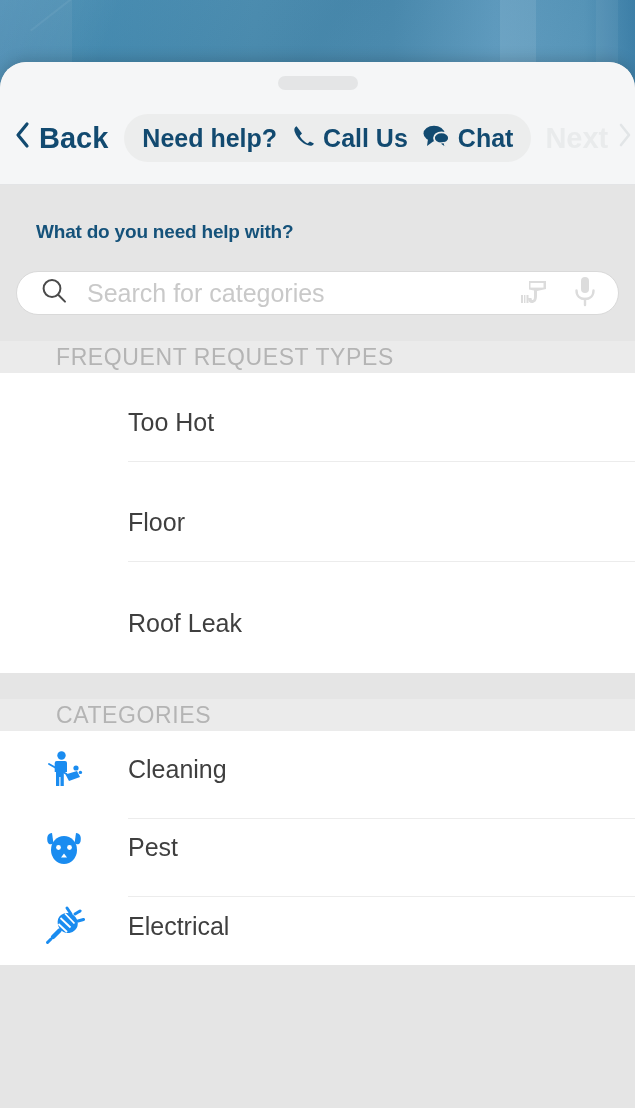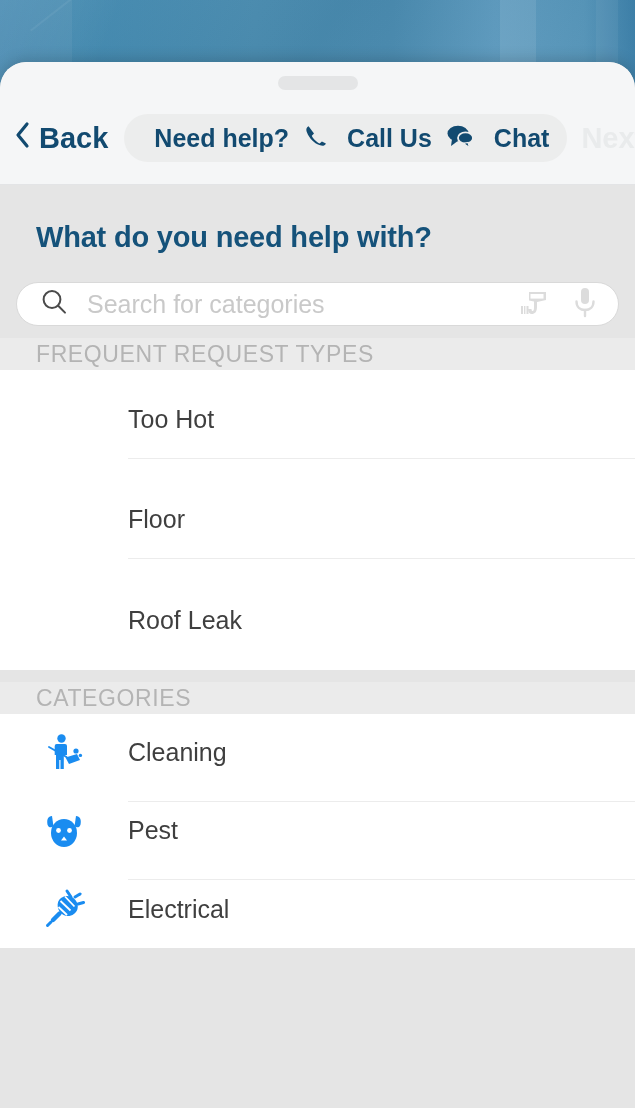--- a/index.html
+++ b/index.html
@@ -68,32 +68,31 @@
 
   #helppill{
     display:flex; align-items:center; gap:0;
     background:#eceded; border-radius:26px;
     height:48px; padding:0 18px;
     margin-left:4px;
   }
   #helppill .pill-text{
     font-size:25px; font-weight:700; color:#124a70;
     white-space:nowrap;
-    margin-left:12px;
   }
   #helppill .pill-item{
     display:flex; gap:8px;
     margin-left:14px; cursor:pointer;
   }
   #spacer{ flex:1; }
 
   
   #heading{
     margin:36px 16px 0 36px;
-    font-size:29px; font-weight:700; color:#15527a;
+    font-size:19px; font-weight:700; color:#15527a;
     letter-spacing:-.2px;
   }
 
   
   #searchwrap{
     margin:28px 16px 0 16px;
     height:44px;
     border:1px solid #d9d9d9; border-radius:30px;
     background:#fff;
     display:flex; align-items:center;
@@ -103,25 +102,25 @@
   #search-input{
     flex:1; border:none; outline:none; background:transparent;
     font-family:"Liberation Sans", sans-serif;
     font-size:25px; color:#3c3c3c; margin-left:18px;
   }
   #search-input::placeholder{ color:#c9c9c9; }
   .trail-icon{ flex:0 0 auto; margin-left:16px; cursor:pointer; }
 
   
   .section-head{
-    margin-top:12px;
+    margin-top:26px;
     background:#ebebeb;
     height:32px;
     display:flex; align-items:center;
-    padding-left:36px;
+    padding-left:56px;
     font-size:23px; letter-spacing:.6px;
     color:#b4b4b4;
   }
 
   
   .row{
     display:flex; align-items:center;
     height:78px;
     background:#fff;
     cursor:pointer;

